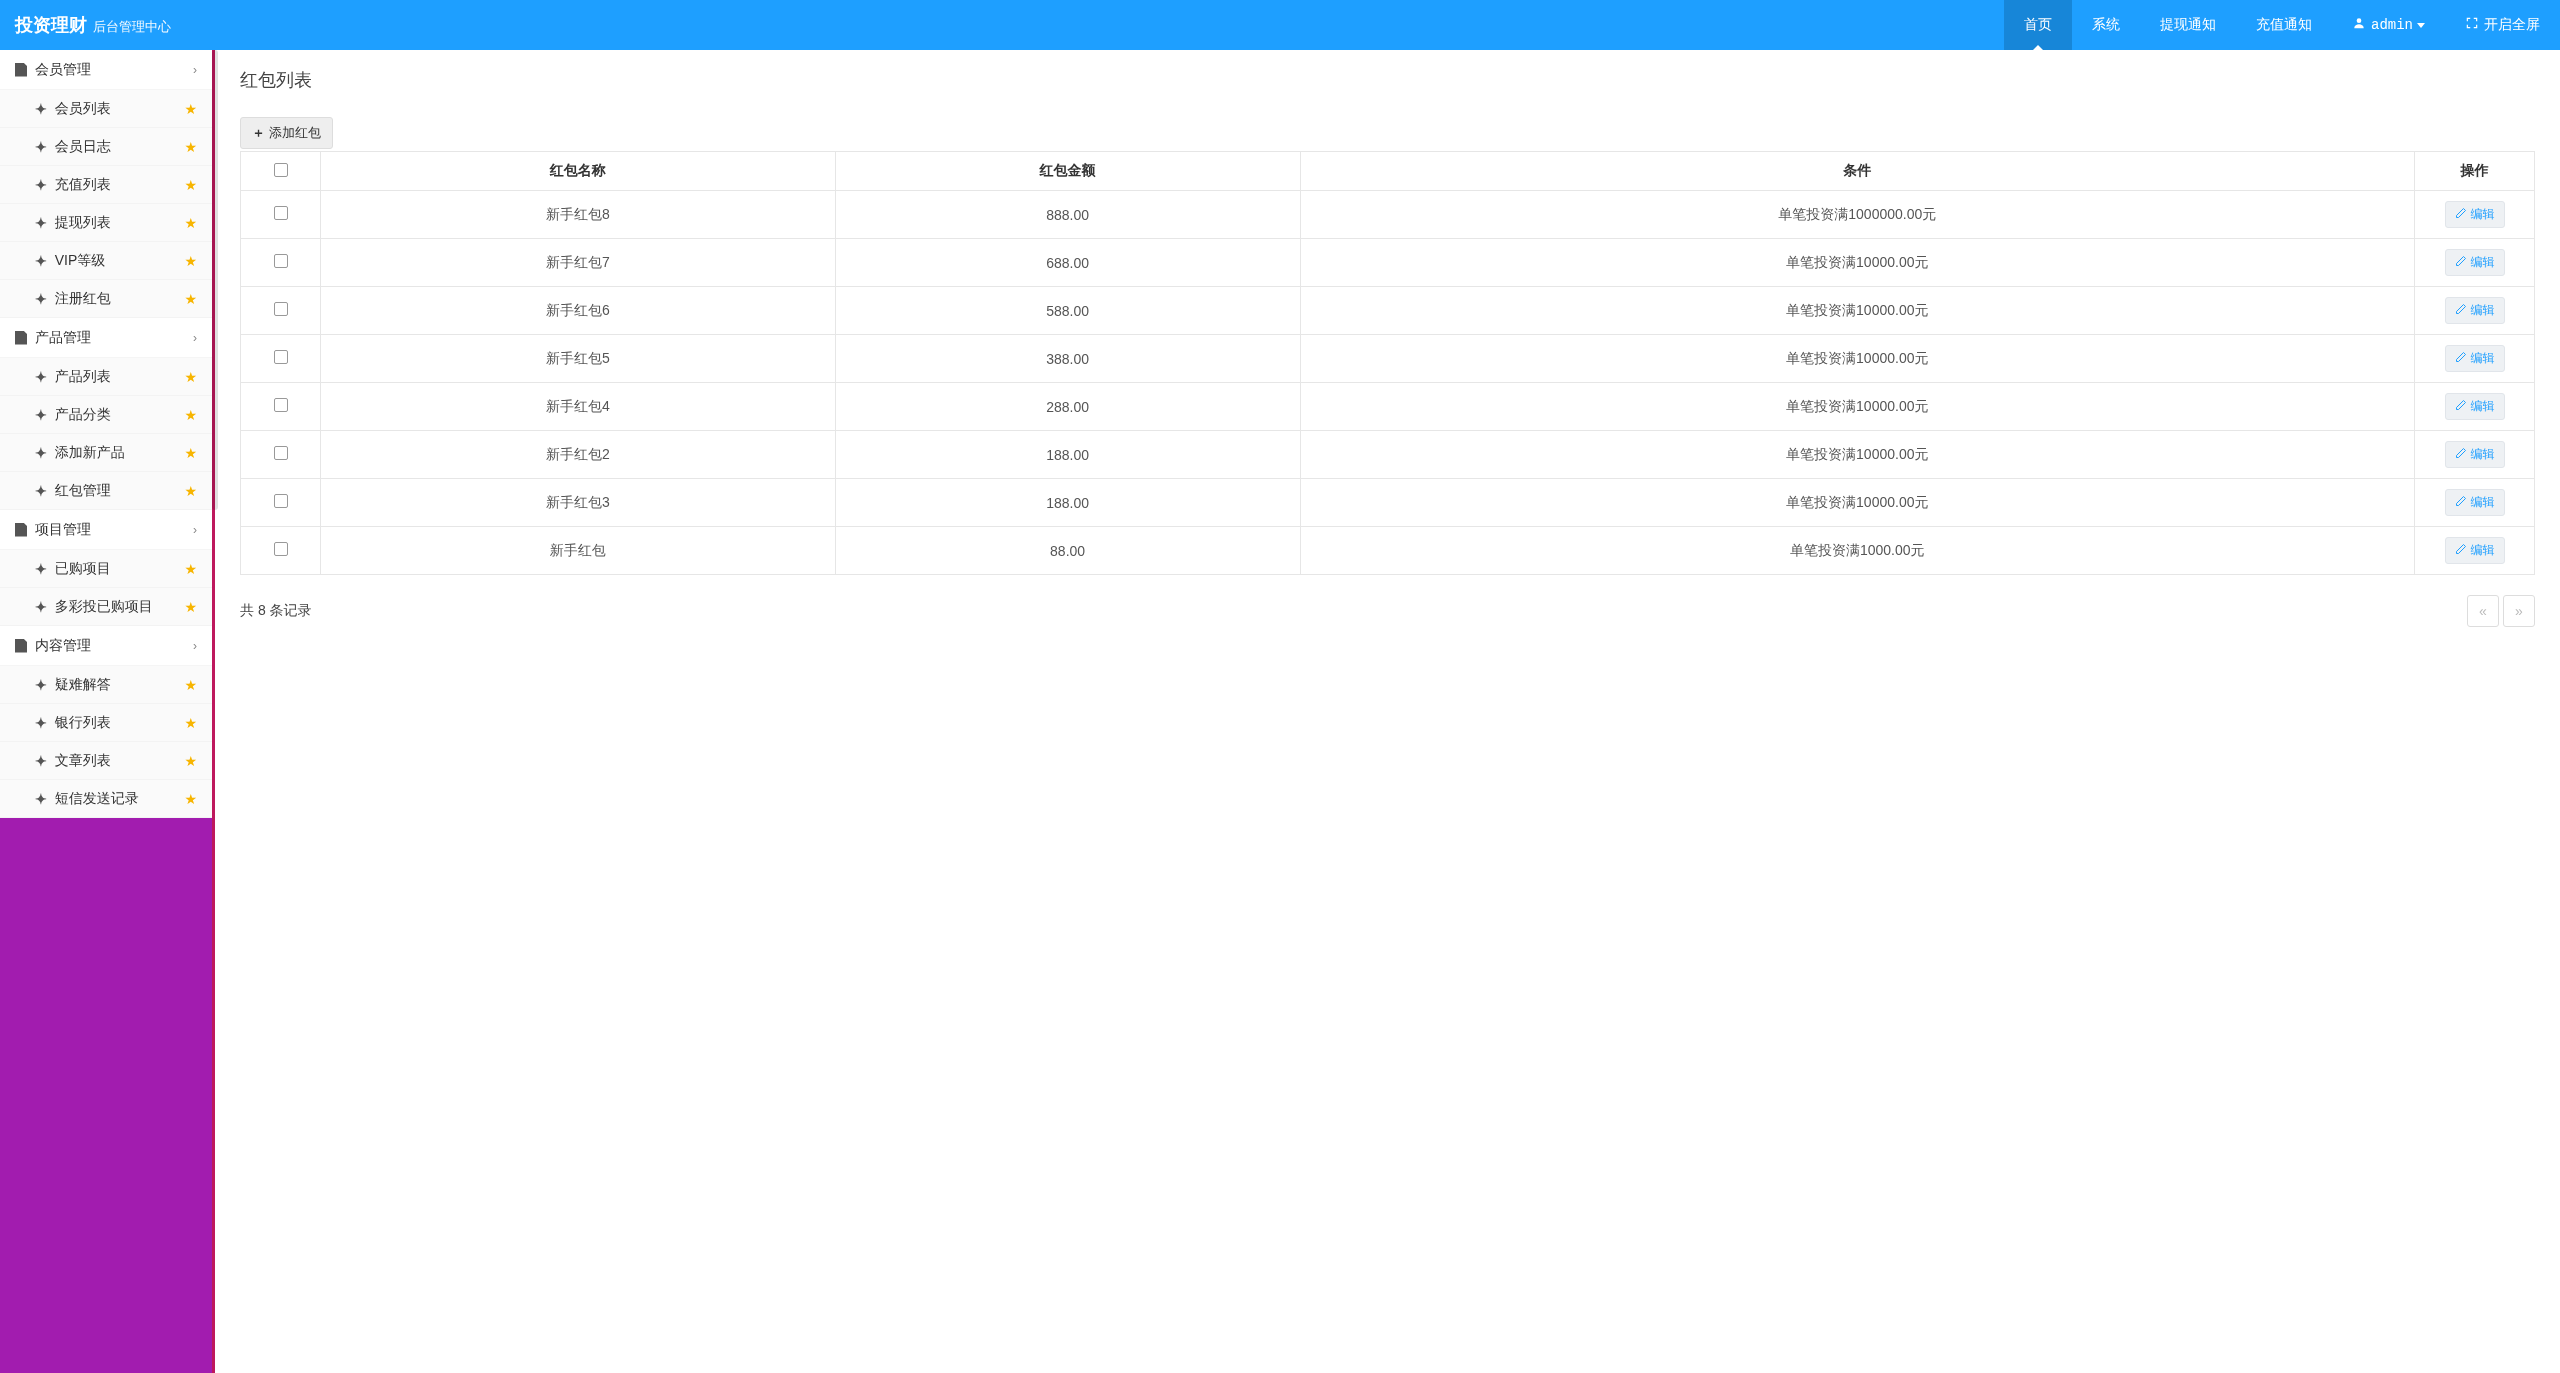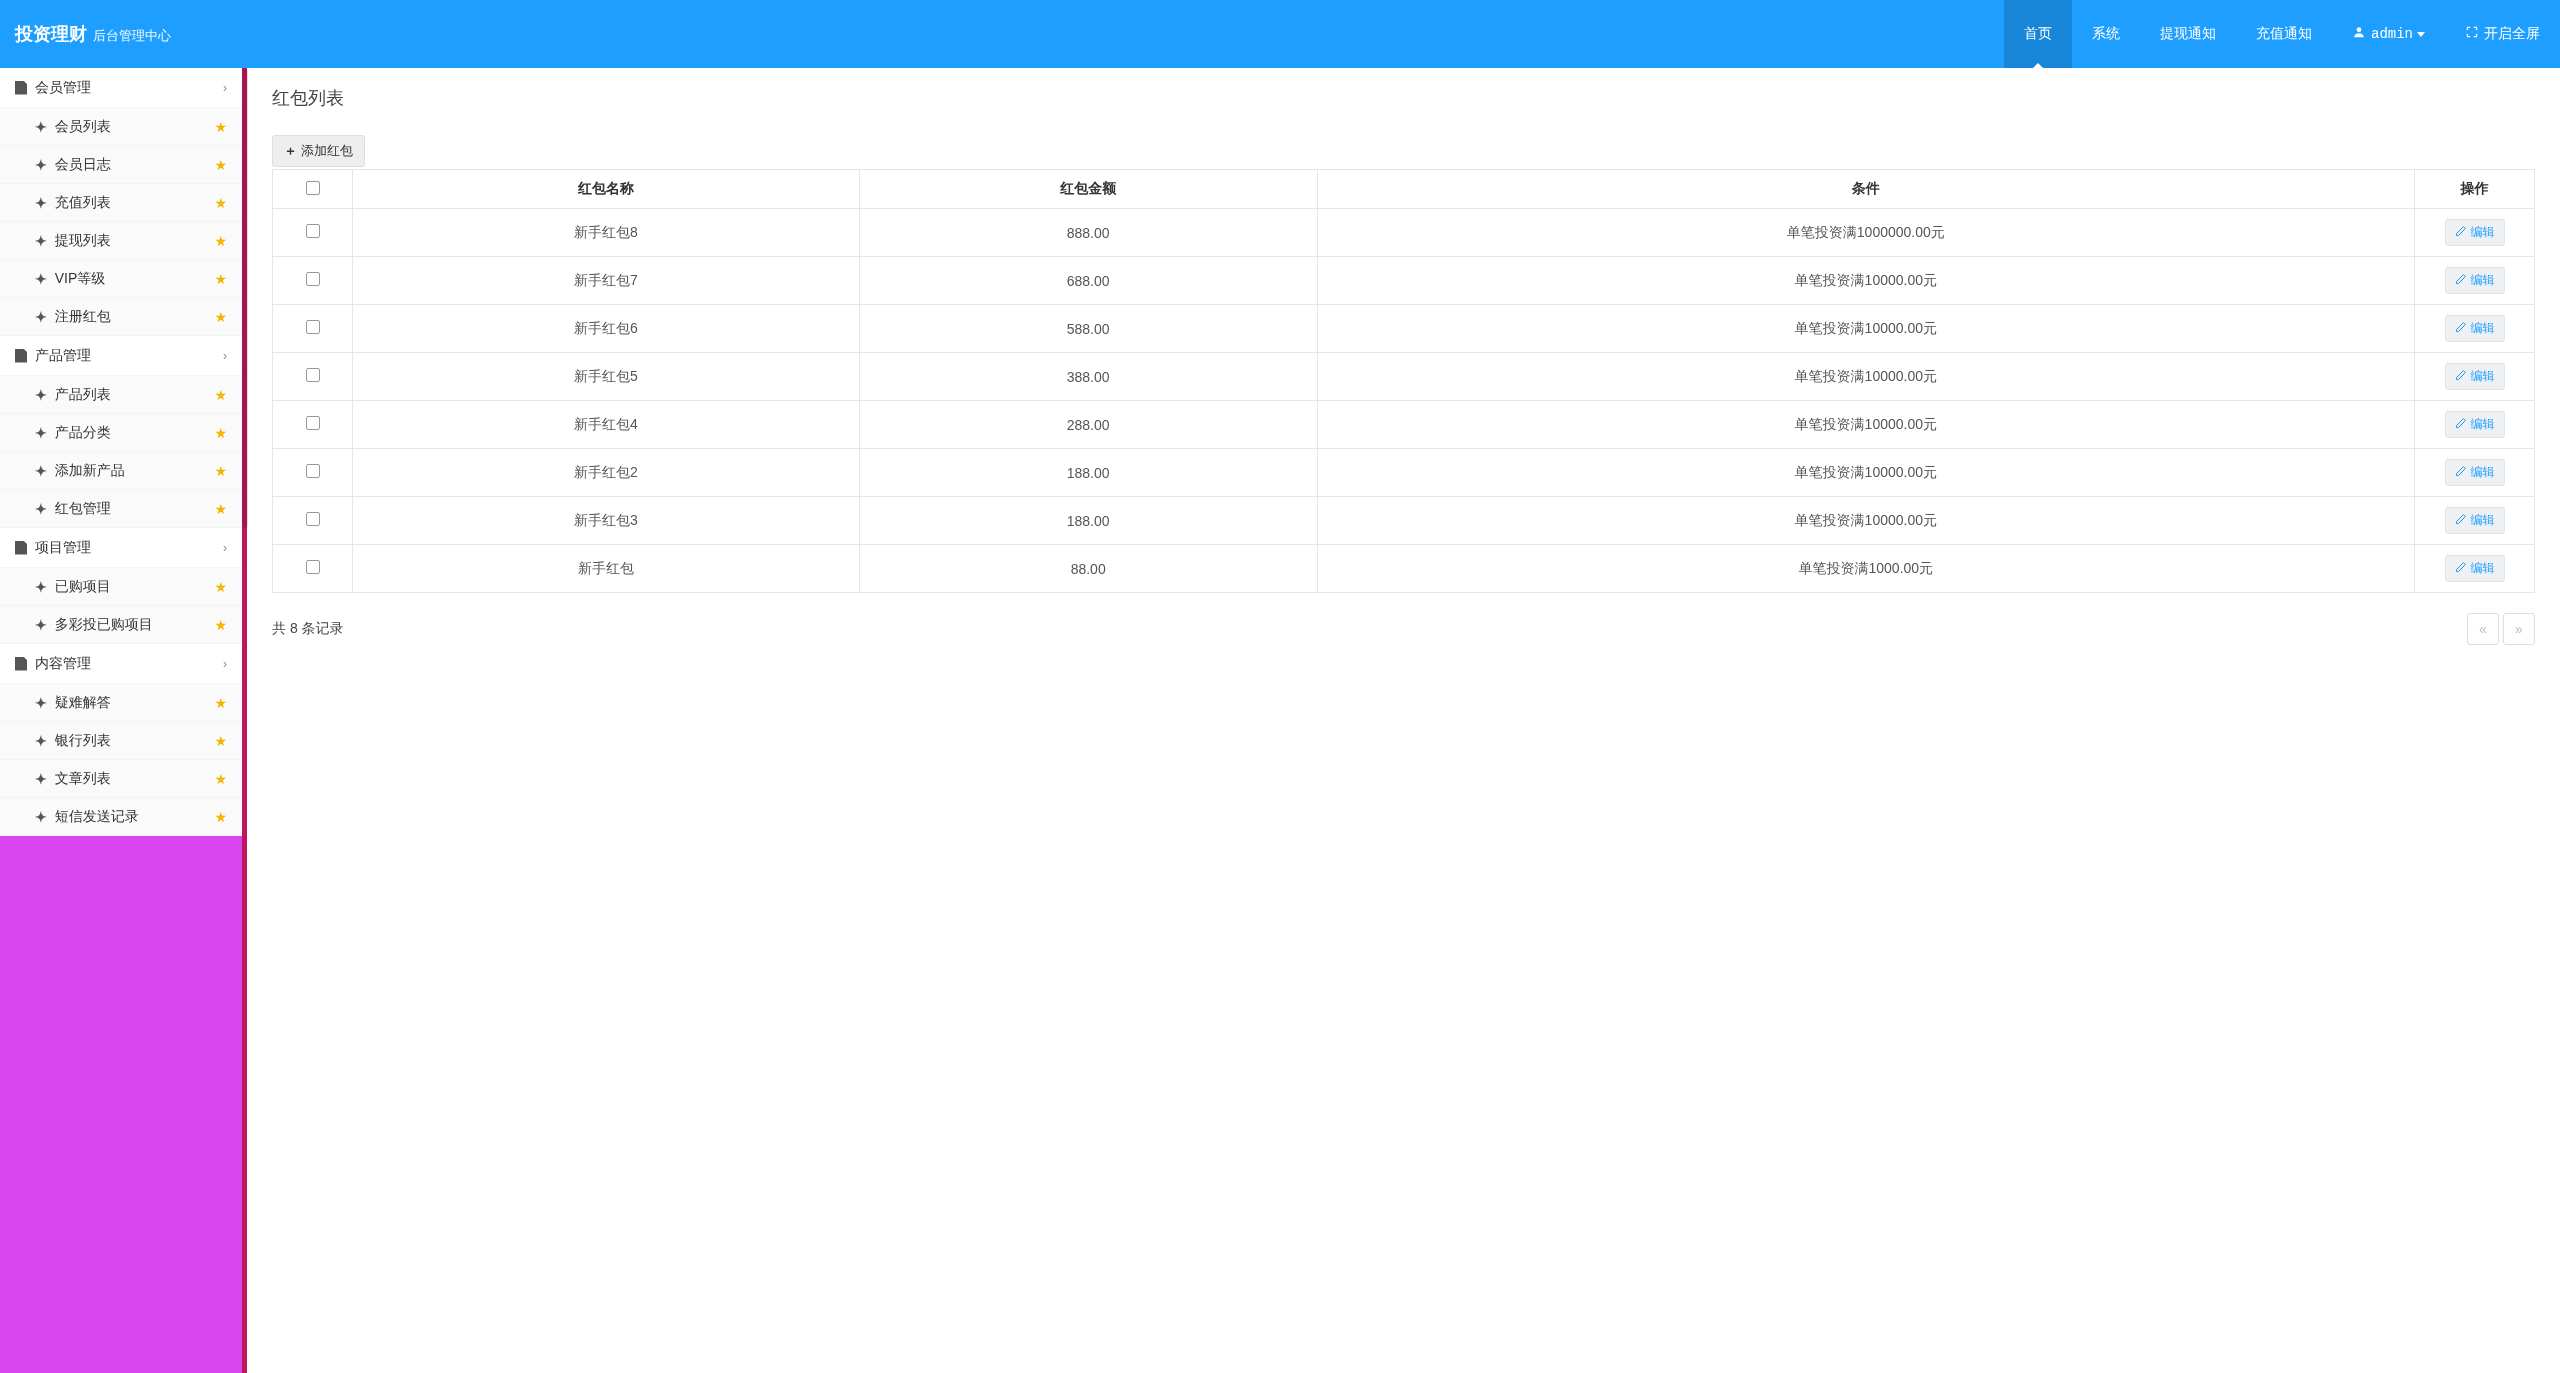--- a/index.html
+++ b/index.html
@@ -1,32 +1,32 @@
 <!DOCTYPE html>
 <html><head>
 <meta charset="utf-8">
 <style>
 * { box-sizing: border-box; margin: 0; padding: 0; }
 body { font-family: "Microsoft YaHei", Arial, sans-serif; font-size: 14px; color: #333; background: #fff; }
 
 
-.header { background: #1E9FFF; color: #fff; height: 68px; display: flex; align-items: center; justify-content: space-between; padding: 0 0 0 15px; }
+.header { background: #1E9FFF; color: #fff; height: 50px; display: flex; align-items: center; justify-content: space-between; padding: 0 0 0 15px; }
 .header-left { display: flex; align-items: baseline; gap: 6px; }
 .brand { font-size: 18px; font-weight: bold; }
 .brand-sub { font-size: 13px; opacity: .95; }
 .header-right { display: flex; align-items: stretch; height: 100%; font-family: Liberation Mono, monospace; }
 .nav-item { display: flex; align-items: center; padding: 0 20px; cursor: pointer; color: #fff; position: relative; }
 .nav-item.active { background: #1786d8; }
 .nav-item.active::after { content: ""; position: absolute; bottom: -1px; left: 50%; transform: translateX(-50%); border: 6px solid transparent; border-bottom-color: #fff; }
 .nav-item .ico { margin-right: 5px; }
 .dd-caret { display:inline-block; margin-left:4px; width:0; height:0; border-left:4px solid transparent; border-right:4px solid transparent; border-top:5px solid #fff; vertical-align: middle;}
 
 
 .wrap { display: flex; min-height: calc(100vh - 50px); }
-.sidebar { width: 247px; background: #d946ef; border-right: 5px solid #be185d; position: relative; }
+.sidebar { width: 215px; background: #a21caf; border-right: 3px solid #be185d; position: relative; }
 .sidebar::after { content:""; position:absolute; top:0; right:-6px; width:6px; height:460px; background: rgba(0,0,0,.12); border-radius:3px; }
 .menu-group { }
 .menu-title { display:flex; align-items:center; justify-content:space-between; padding: 0 15px; height: 40px; cursor:pointer; color:#333; background:#fff; border-bottom:1px solid #f5f5f5;}
 .menu-title .lbl { display:flex; align-items:center; gap:8px; }
 .menu-title .chev { color:#888; font-size:12px; }
 .menu-sub { background:#fafafa; }
 .menu-sub li { list-style:none; display:flex; align-items:center; justify-content:space-between; padding:0 15px 0 35px; height:38px; cursor:pointer; color:#333; border-bottom:1px solid #f3f3f3;}
 .menu-sub .lbl { display:flex; align-items:center; gap:8px; }
 .star { color:#f7b500; }
 .file-i { display:inline-block; width:12px; height:14px; background:#555; clip-path: polygon(0 0, 70% 0, 100% 25%, 100% 100%, 0 100%);}

